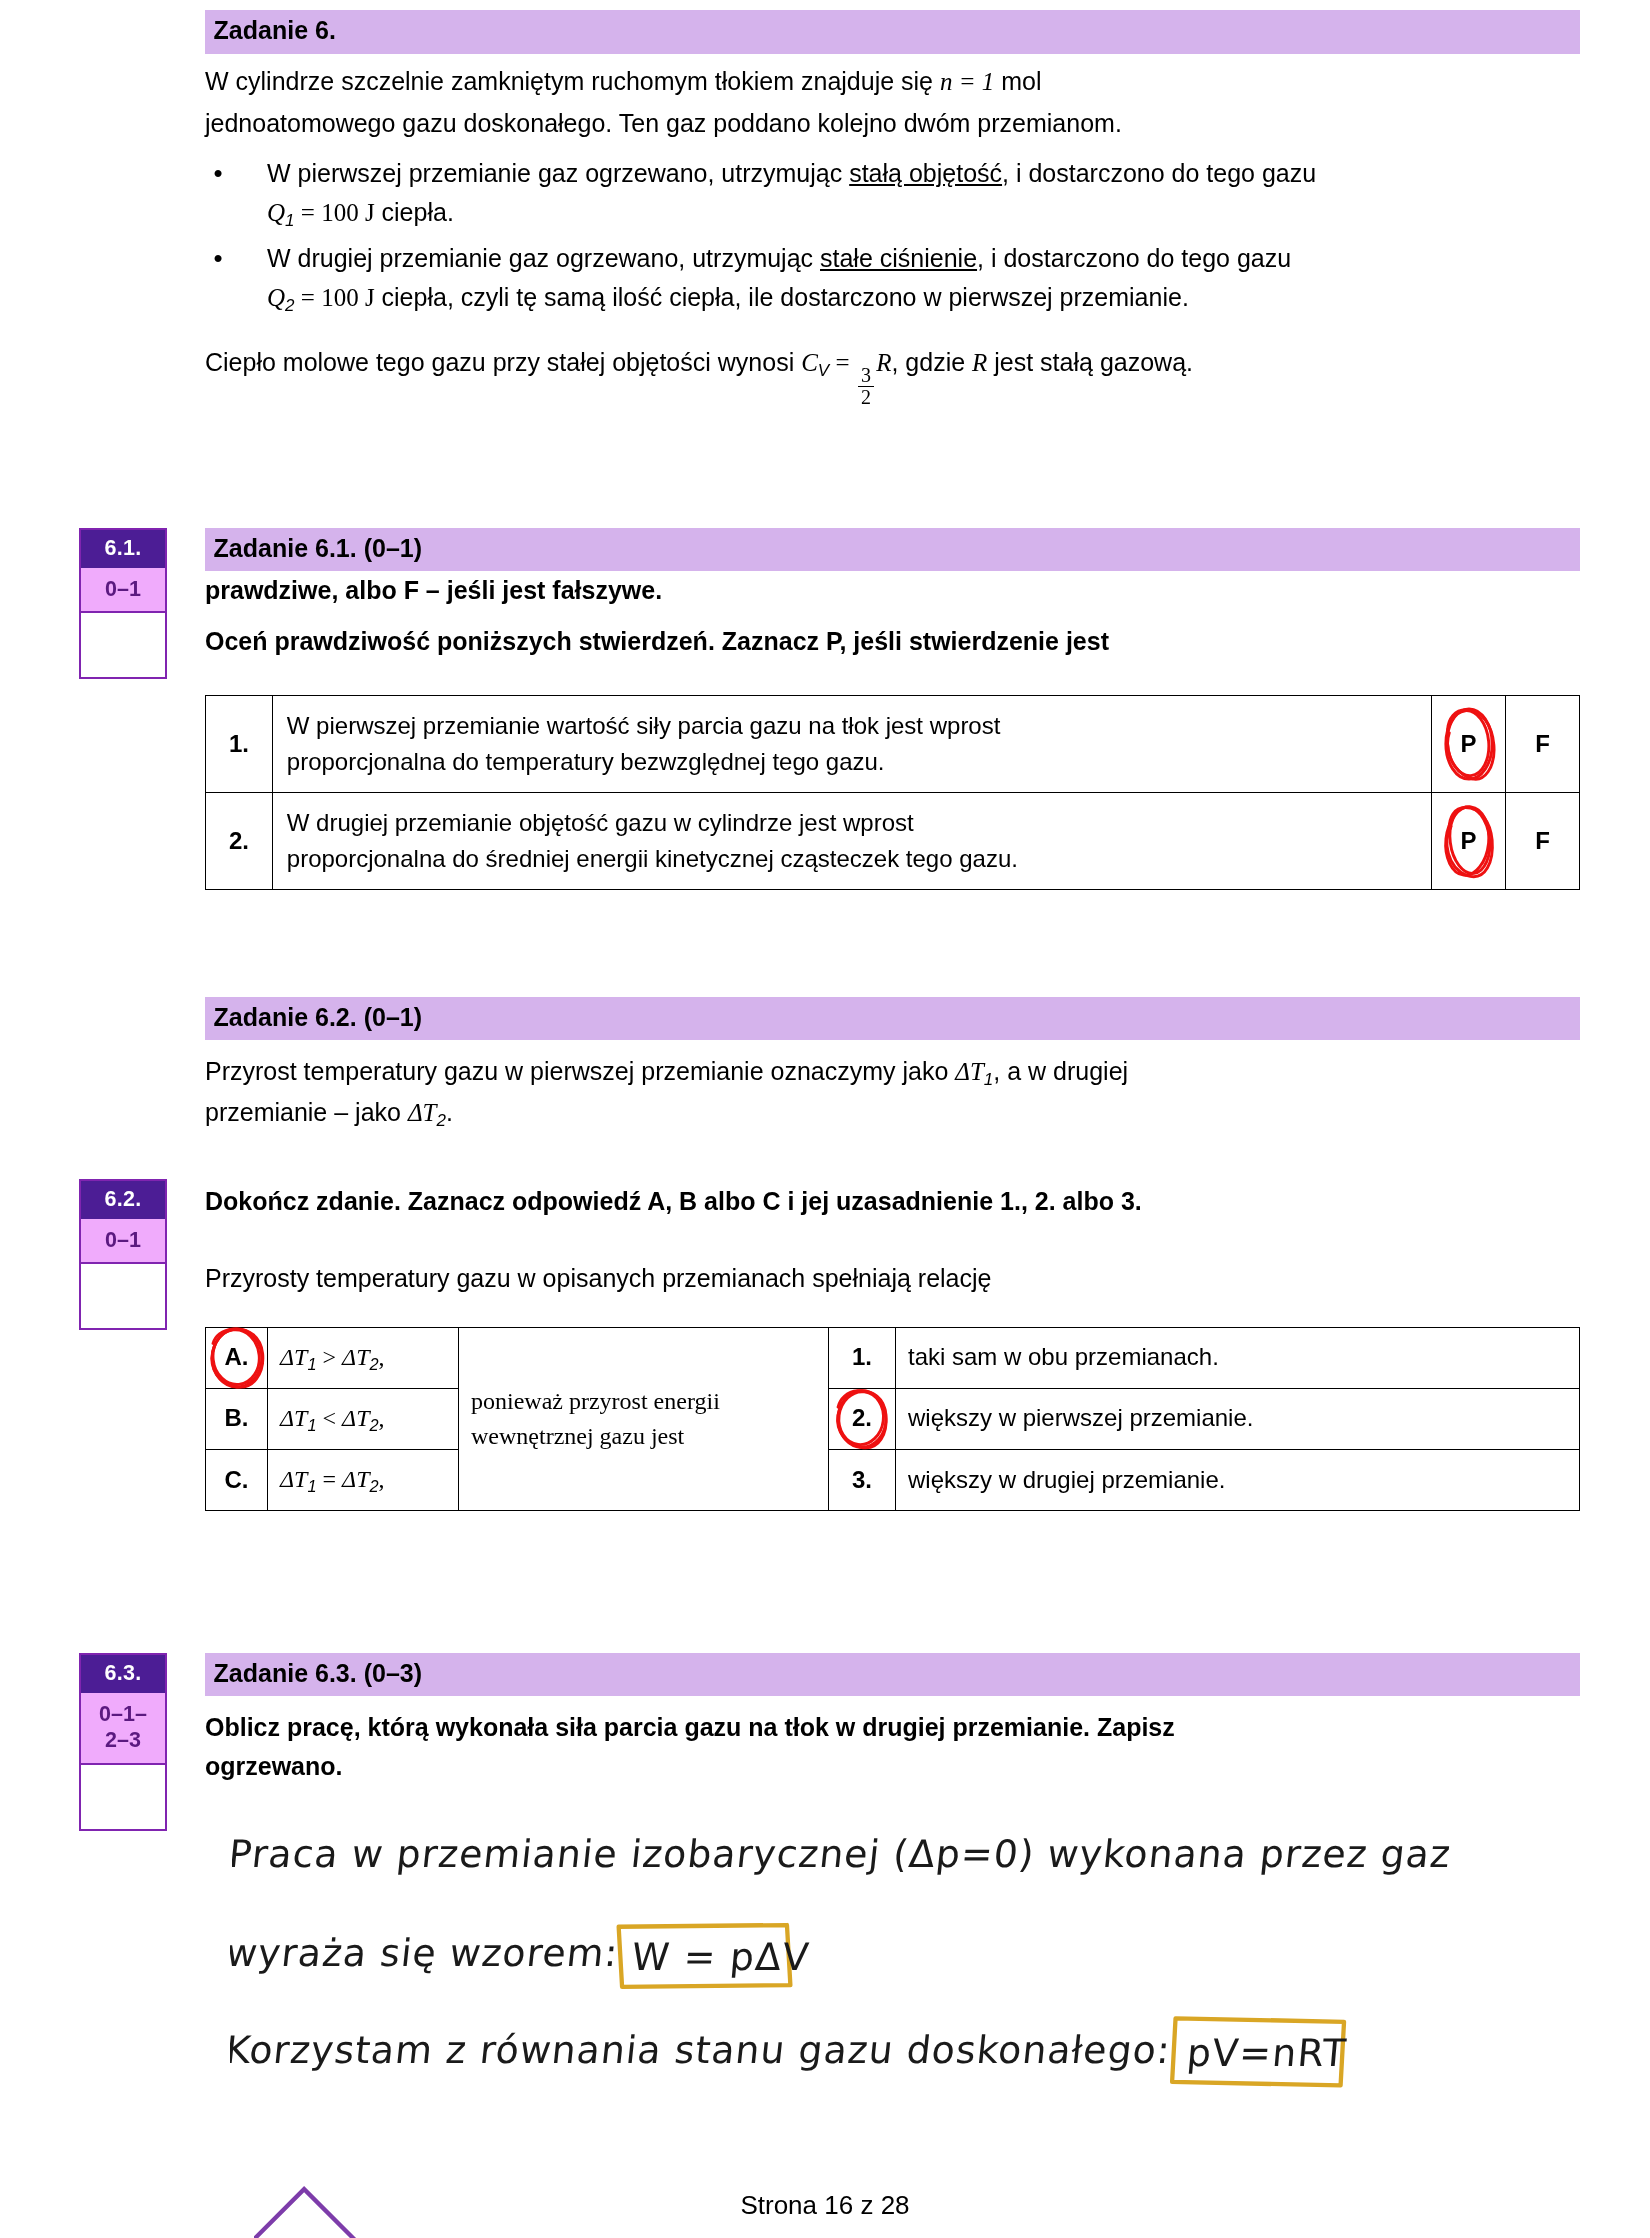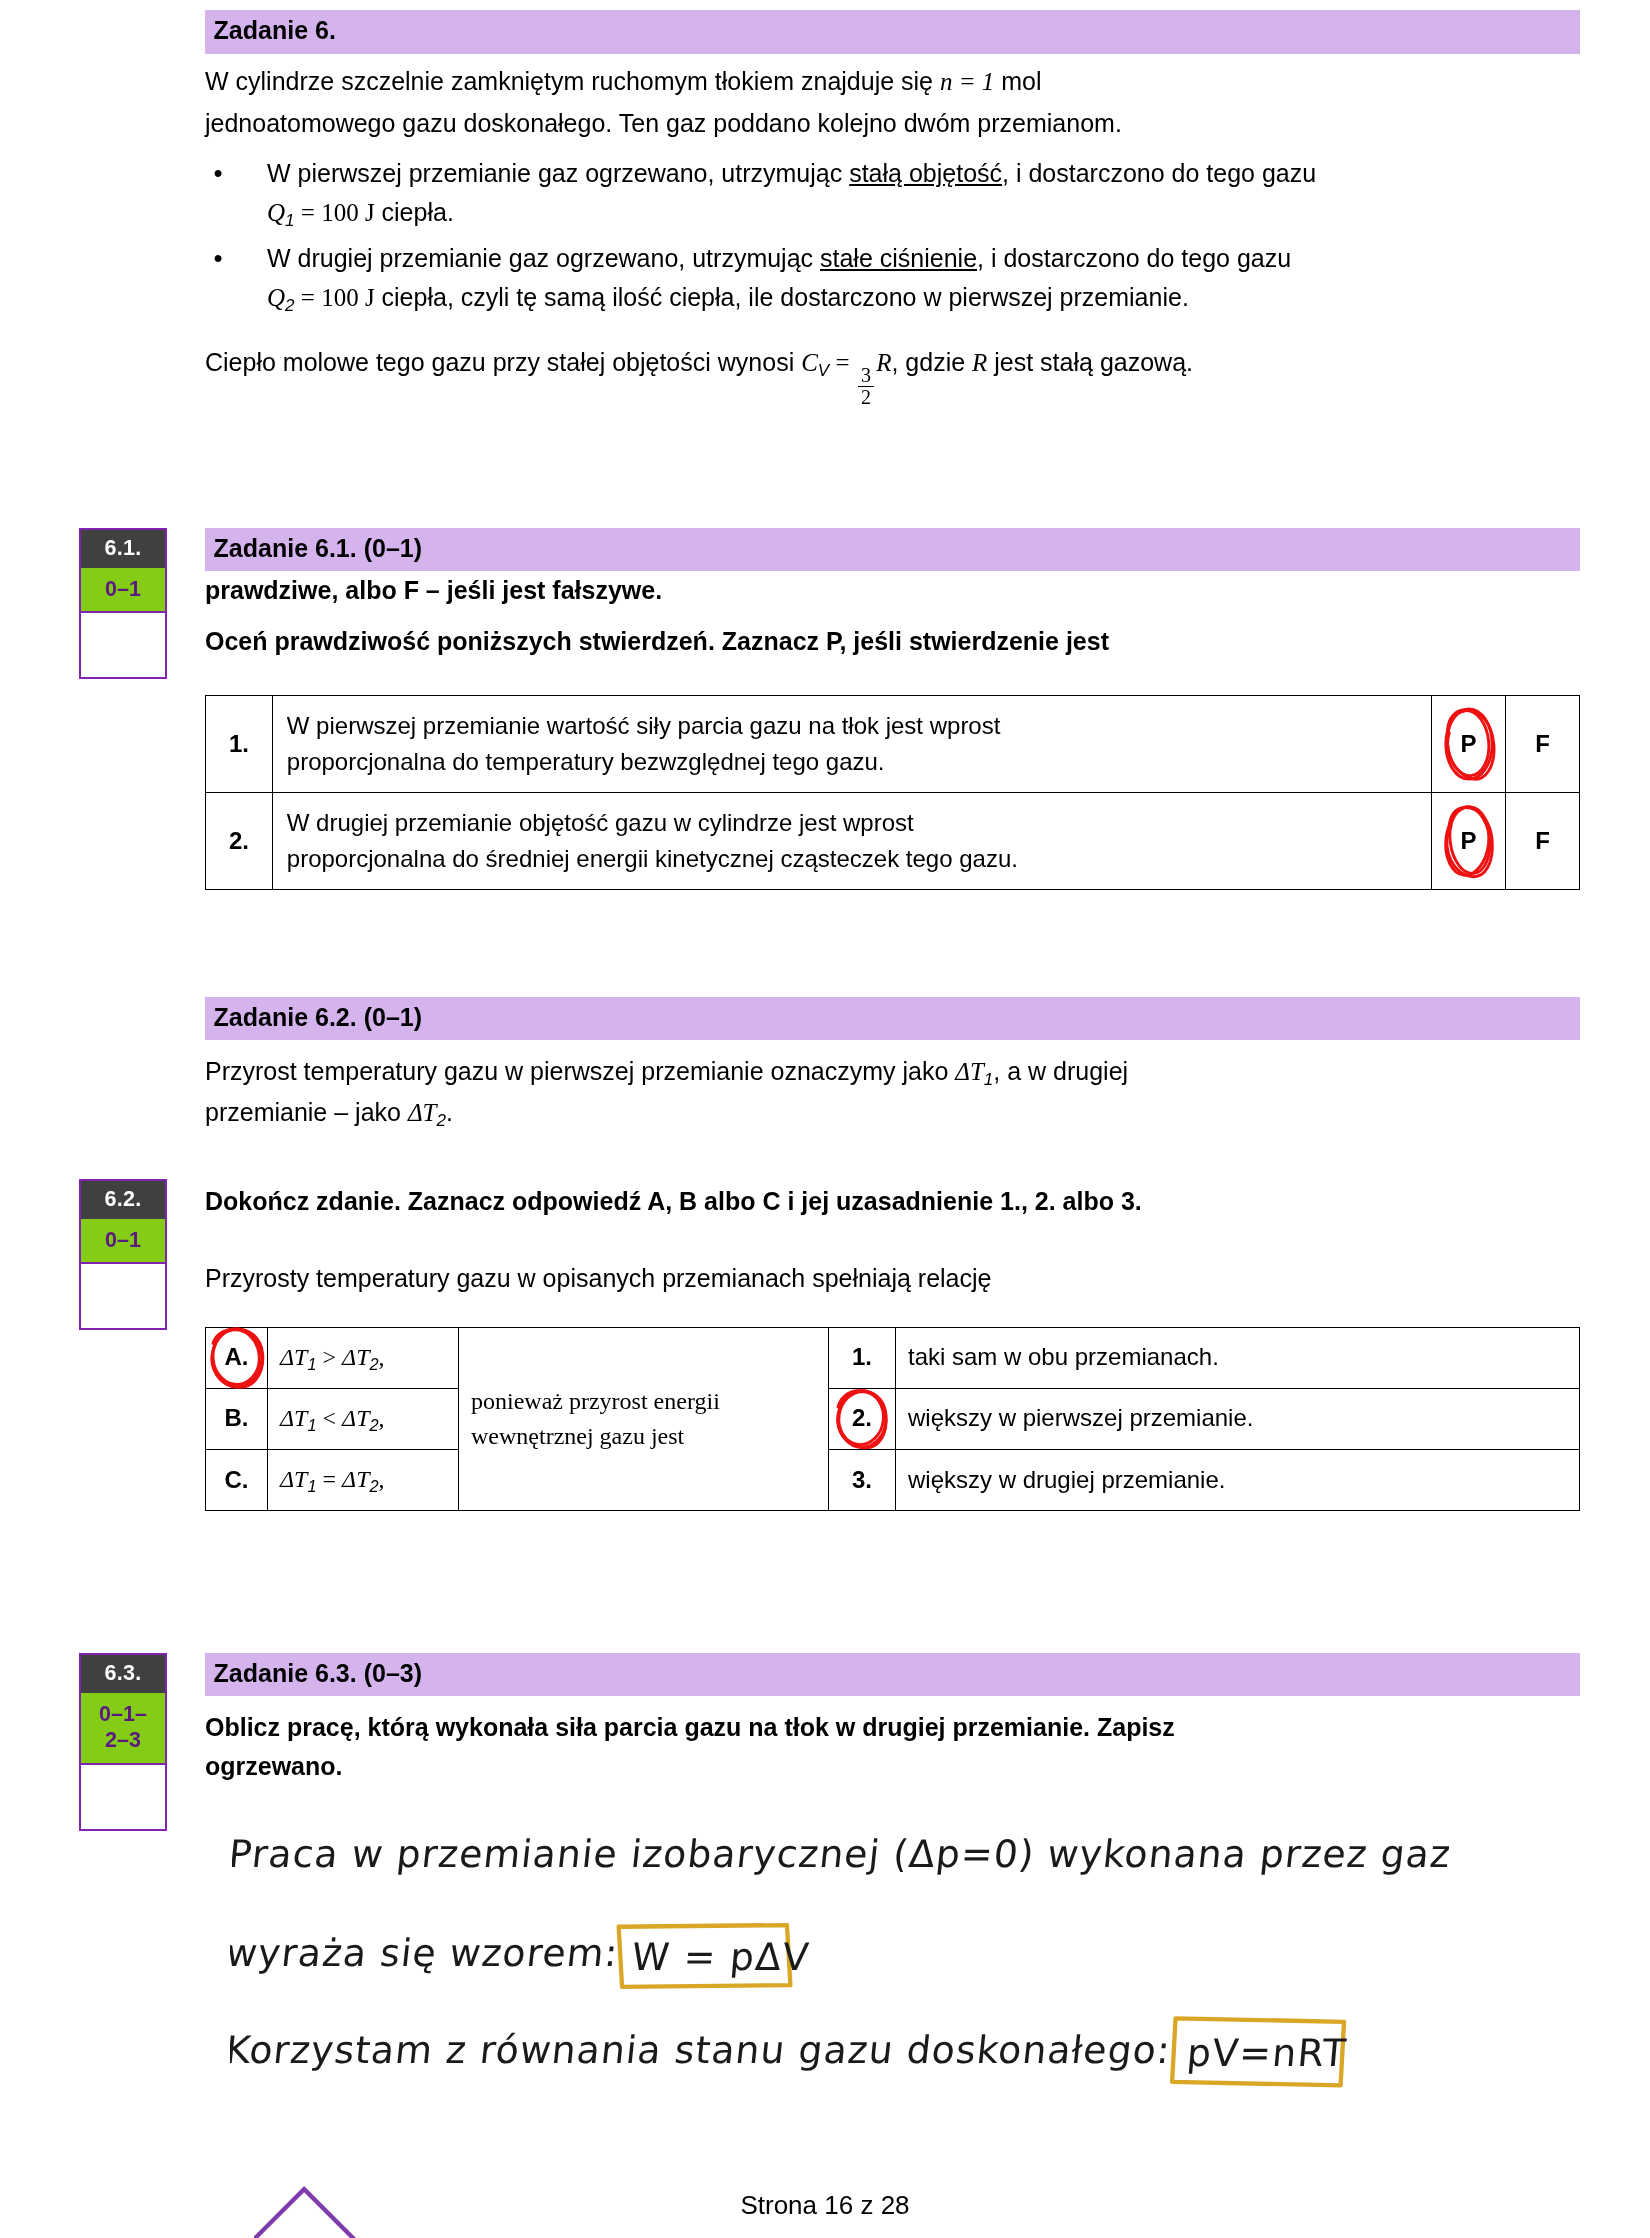--- a/index.html
+++ b/index.html
@@ -55,25 +55,25 @@
   .u { text-decoration: underline; }
 
   
   .scorebox {
     position: absolute; left: 79px; width: 88px;
     border: 2.1px solid #8024b0;
     font-family: "Liberation Sans", sans-serif;
     text-align: center;
   }
   .scorebox .hd {
-    background: #404040; color: #fff; font-weight: bold;
+    background: #4c1d95; color: #fff; font-weight: bold;
     font-size: 21.5px; padding: 6px 0 6.9px 0; letter-spacing: 0.3px;
   }
   .scorebox .pts {
-    background: #84cc16; color: #5b1a80; font-weight: bold;
+    background: #f0abfc; color: #5b1a80; font-weight: bold;
     font-size: 21.5px; padding: 7.7px 0 9.5px 0; line-height: 1.22;
     border-bottom: 2.1px solid #8024b0;
   }
   .scorebox .blank { background:#fff; height: 64px; }
 
   
   table.tbl { border-collapse: collapse; width: 1375px; }
   table.tbl td {
     border: 1.7px solid #000; font-size: 24px; line-height:1.5;
     padding: 12px 13.8px; vertical-align: middle;

